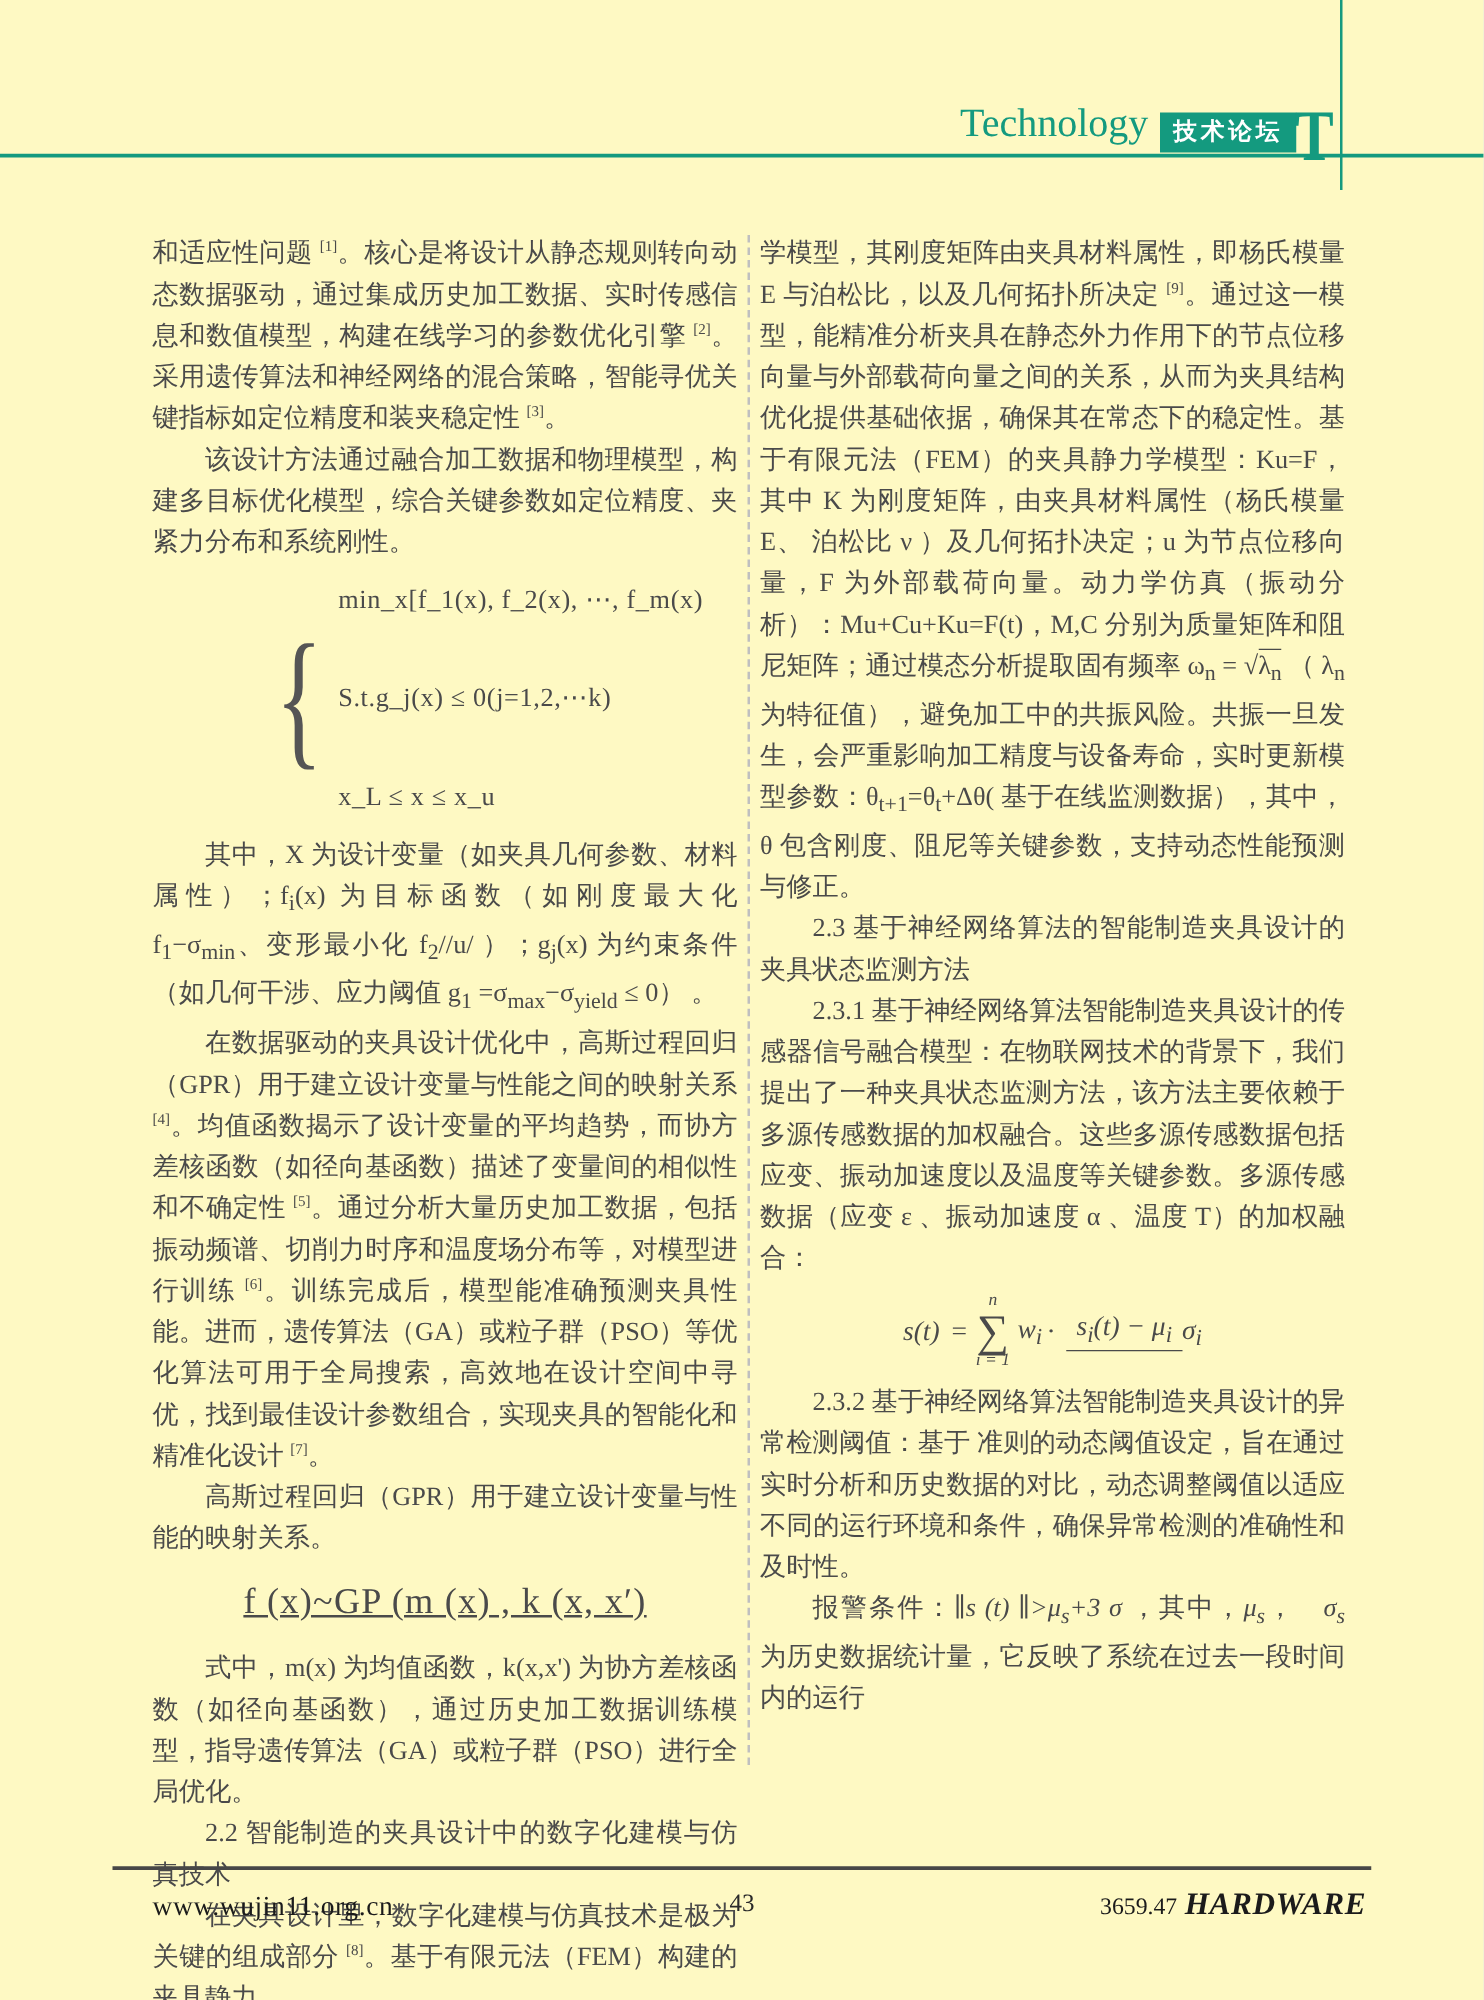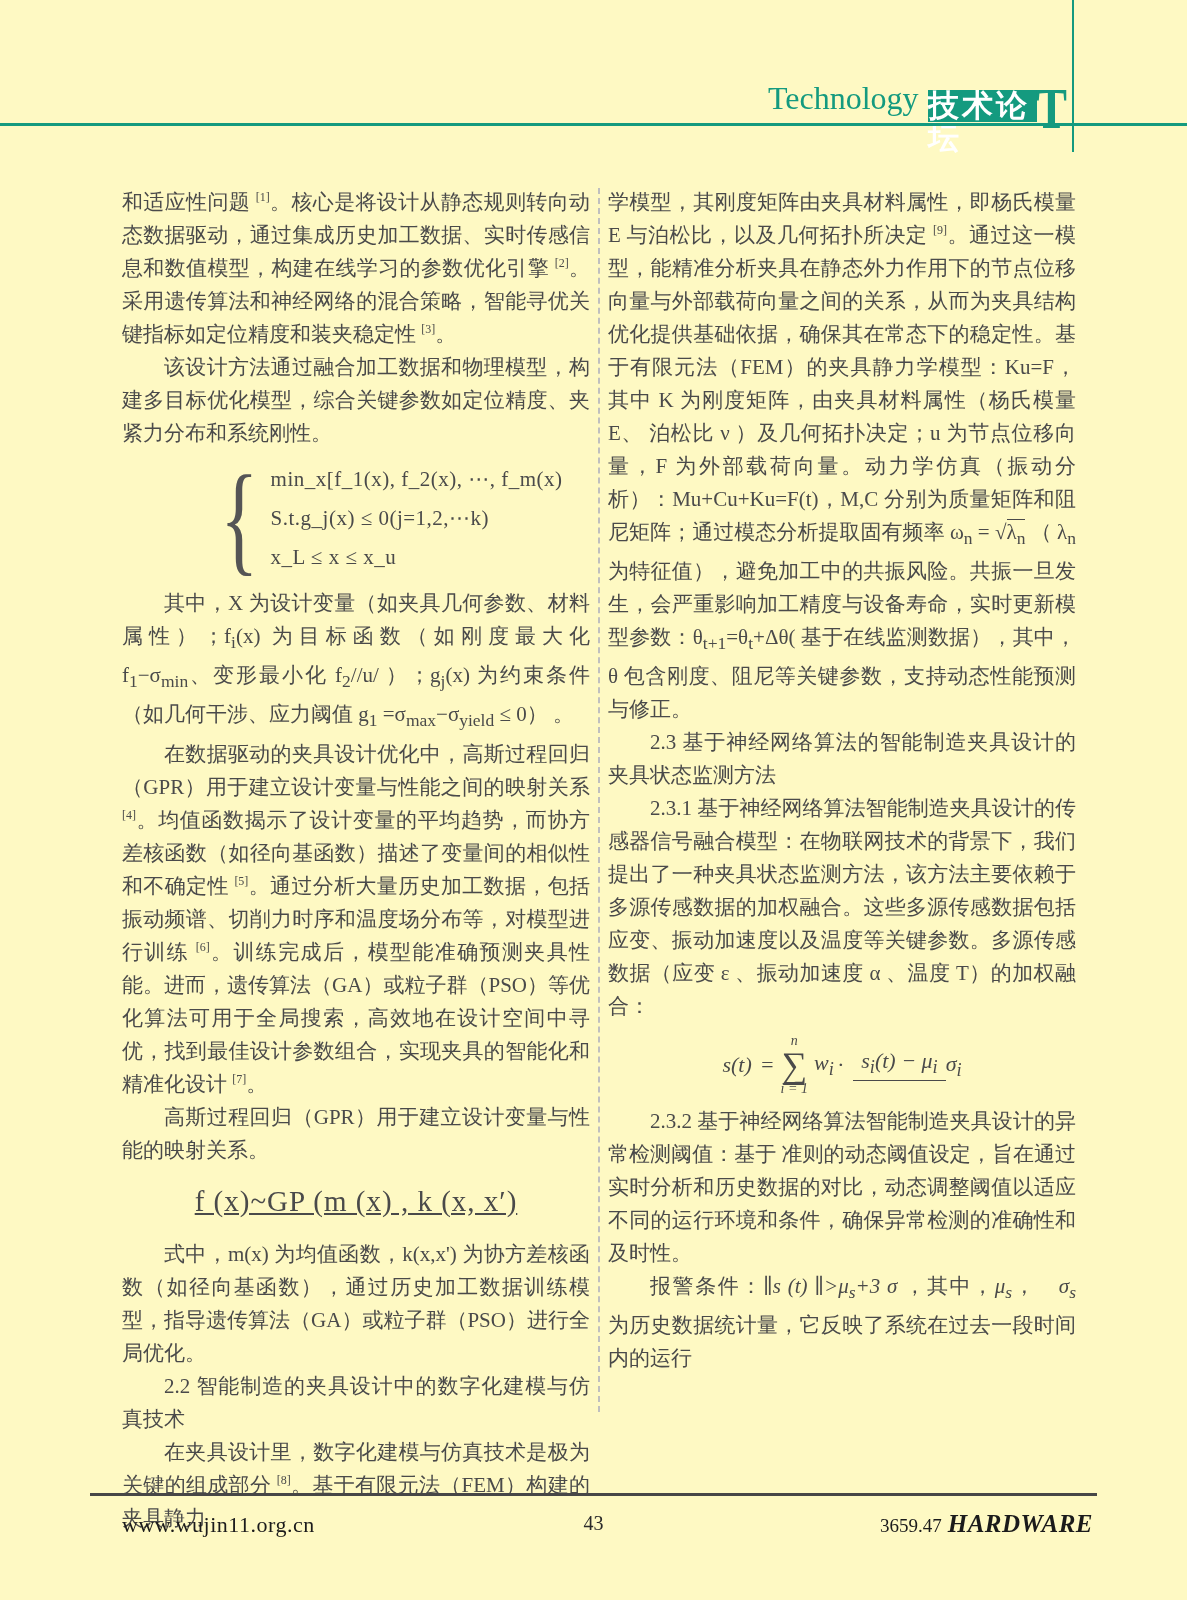--- a/index.html
+++ b/index.html
@@ -8,21 +8,21 @@
     font-family:"Liberation Serif","DejaVu Serif",serif;color:#4a4a4a;overflow:hidden;
   }
   
   .tech-label{
     position:absolute;left:768px;top:82px;font-size:32px;color:var(--accent);
     letter-spacing:0px;line-height:1;
   }
   .forum-badge{
     position:absolute;left:928px;top:90px;width:109px;height:32px;background:var(--accent);
     color:#ffffff;font-family:"Liberation Sans","DejaVu Sans",sans-serif;font-weight:bold;
-    font-size:31px;line-height:32px;text-align:left;letter-spacing:3px;
+    font-size:19px;line-height:32px;text-align:center;letter-spacing:3px;
   }
   .big-t{
     position:absolute;left:1036px;top:80px;font-size:58px;font-weight:bold;color:var(--accent);
     line-height:1;transform:scaleX(0.8);transform-origin:left top;
   }
   .header-hrule{position:absolute;left:0;top:123px;width:1187px;height:3px;background:var(--accent);}
   .header-vrule{position:absolute;left:1072px;top:0;width:2px;height:152px;background:var(--accent);}
   
   .content{position:absolute;left:122px;top:186px;width:954px;display:flex;}
   .col{width:468px;font-size:21px;line-height:33px;text-align:justify;}
@@ -31,21 +31,21 @@
   .para.no-indent{text-indent:0;}
   .para sup{font-size:12px;line-height:0;}
   .para i{font-family:"Liberation Serif","DejaVu Serif",serif;}
   .ovl{border-top:1.5px solid #4a4a4a;}
   
   .cases{display:flex;align-items:center;margin:10px 0 10px 88px;text-indent:0;}
   .cases .brace{
     font-size:122px;line-height:0.95;font-weight:300;color:#555;
     transform:scaleX(0.65);transform-origin:center;margin-right:2px;
   }
-  .cases-lines{display:flex;flex-direction:column;}
+  .cases-lines{display:flex;flex-direction:column;gap:40px;}
   .cases-line{font-size:21px;line-height:39px;letter-spacing:0.5px;white-space:nowrap;}
   
   .formula-display{text-align:center;text-indent:0;font-size:29px;line-height:1.3;margin:16px 0 18px 0;letter-spacing:1px;text-decoration:underline;}
   
   .formula-sum{display:flex;justify-content:center;align-items:center;margin:10px 0 8px 0;text-indent:0;font-style:italic;font-size:22px;line-height:1.1;}
   .formula-sum .gap{width:8px;}
   .sigma-wrap{display:flex;flex-direction:column;align-items:center;margin:0 6px;}
   .sig-top,.sig-bot{font-size:14px;line-height:1.1;}
   .sigma{font-size:36px;line-height:0.9;font-style:normal;}
   .frac{display:inline-flex;flex-direction:row;align-items:center;margin-left:6px;}

